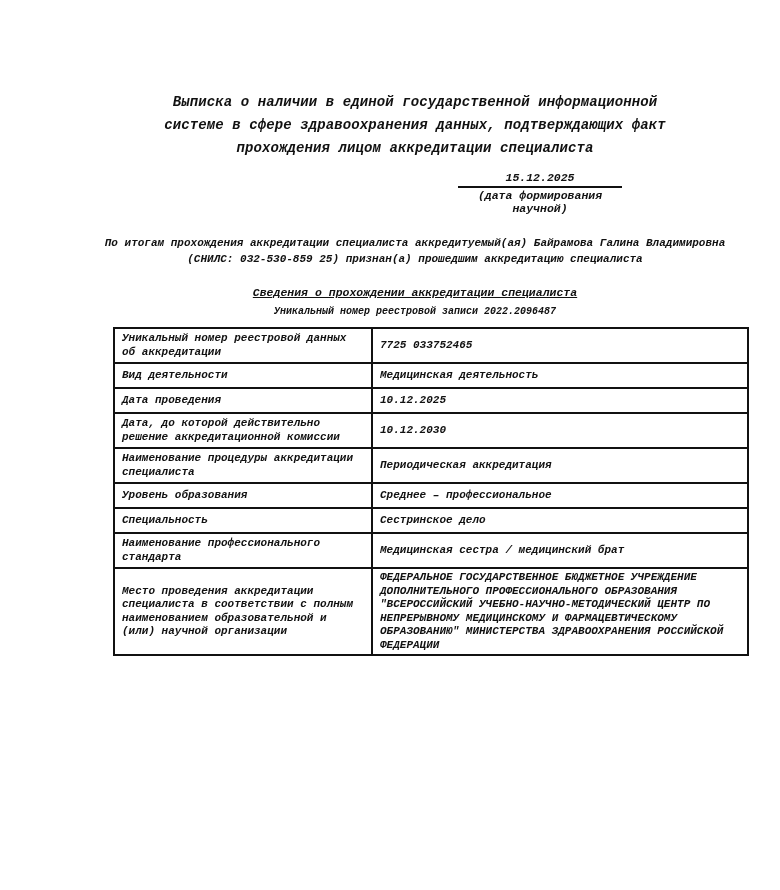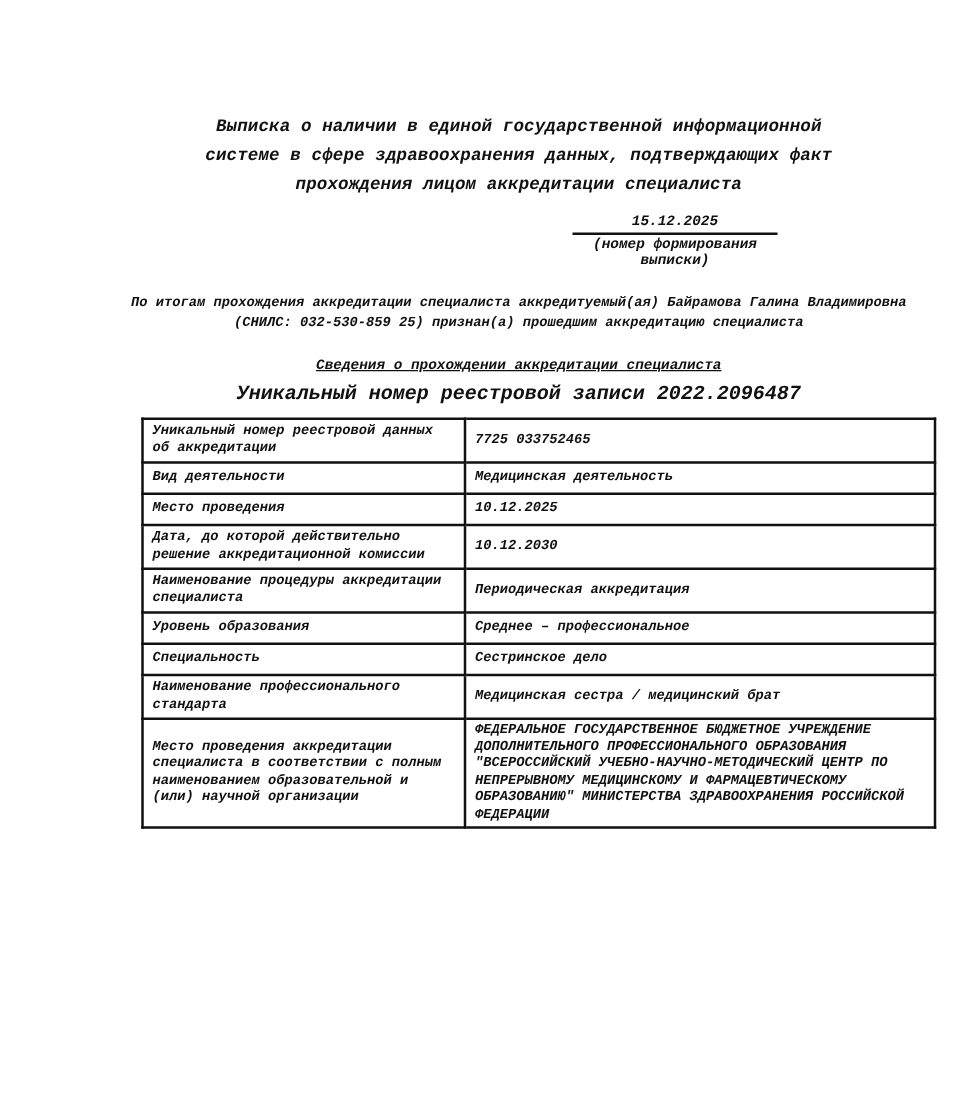--- a/index.html
+++ b/index.html
@@ -55,21 +55,21 @@
     margin: 19px auto 0 auto;
     width: 648px;
     text-align: center;
     font-size: 11.5px;
     text-decoration: underline;
   }
   .registry-heading {
     margin: 7px auto 0 auto;
     width: 648px;
     text-align: center;
-    font-size: 16px;
+    font-size: 10px;
   }
   table.acc-table {
     margin: 10px 0 0 88px;
     width: 602px;
     border-collapse: collapse;
     table-layout: fixed;
   }
   table.acc-table td {
     border: 2px solid #111111;
     vertical-align: middle;
@@ -89,41 +89,41 @@
 <div class="page">
 
   <div class="doc-title">
     <div>Выписка о наличии в единой государственной информационной</div>
     <div>системе в сфере здравоохранения данных, подтверждающих факт</div>
     <div>прохождения лицом аккредитации специалиста</div>
   </div>
 
   <div class="issue-date-block">
     <span class="issue-date-value">15.12.2025</span>
-    <span class="issue-date-caption">(номер формирования выписки)</span>
+    <span class="issue-date-caption">(дата формирования научной)</span>
   </div>
 
   <div class="summary">По итогам прохождения аккредитации специалиста аккредитуемый(ая) Байрамова Галина Владимировна (СНИЛС: 032-530-859 25) признан(а) прошедшим аккредитацию специалиста</div>
 
   <div class="section-heading">Сведения о прохождении аккредитации специалиста</div>
 
   <div class="registry-heading">Уникальный номер реестровой записи 2022.2096487</div>
 
   <table class="acc-table">
     <tbody>
       <tr class="row-2line">
         <td class="col-label">Уникальный номер реестровой данных об аккредитации</td>
         <td class="col-value">7725 033752465</td>
       </tr>
       <tr class="row-1line">
         <td class="col-label">Вид деятельности</td>
         <td class="col-value">Медицинская деятельность</td>
       </tr>
       <tr class="row-1line">
-        <td class="col-label">Место проведения</td>
+        <td class="col-label">Дата проведения</td>
         <td class="col-value">10.12.2025</td>
       </tr>
       <tr class="row-2line">
         <td class="col-label">Дата, до которой действительно решение аккредитационной комиссии</td>
         <td class="col-value">10.12.2030</td>
       </tr>
       <tr class="row-2line">
         <td class="col-label">Наименование процедуры аккредитации специалиста</td>
         <td class="col-value">Периодическая аккредитация</td>
       </tr>

